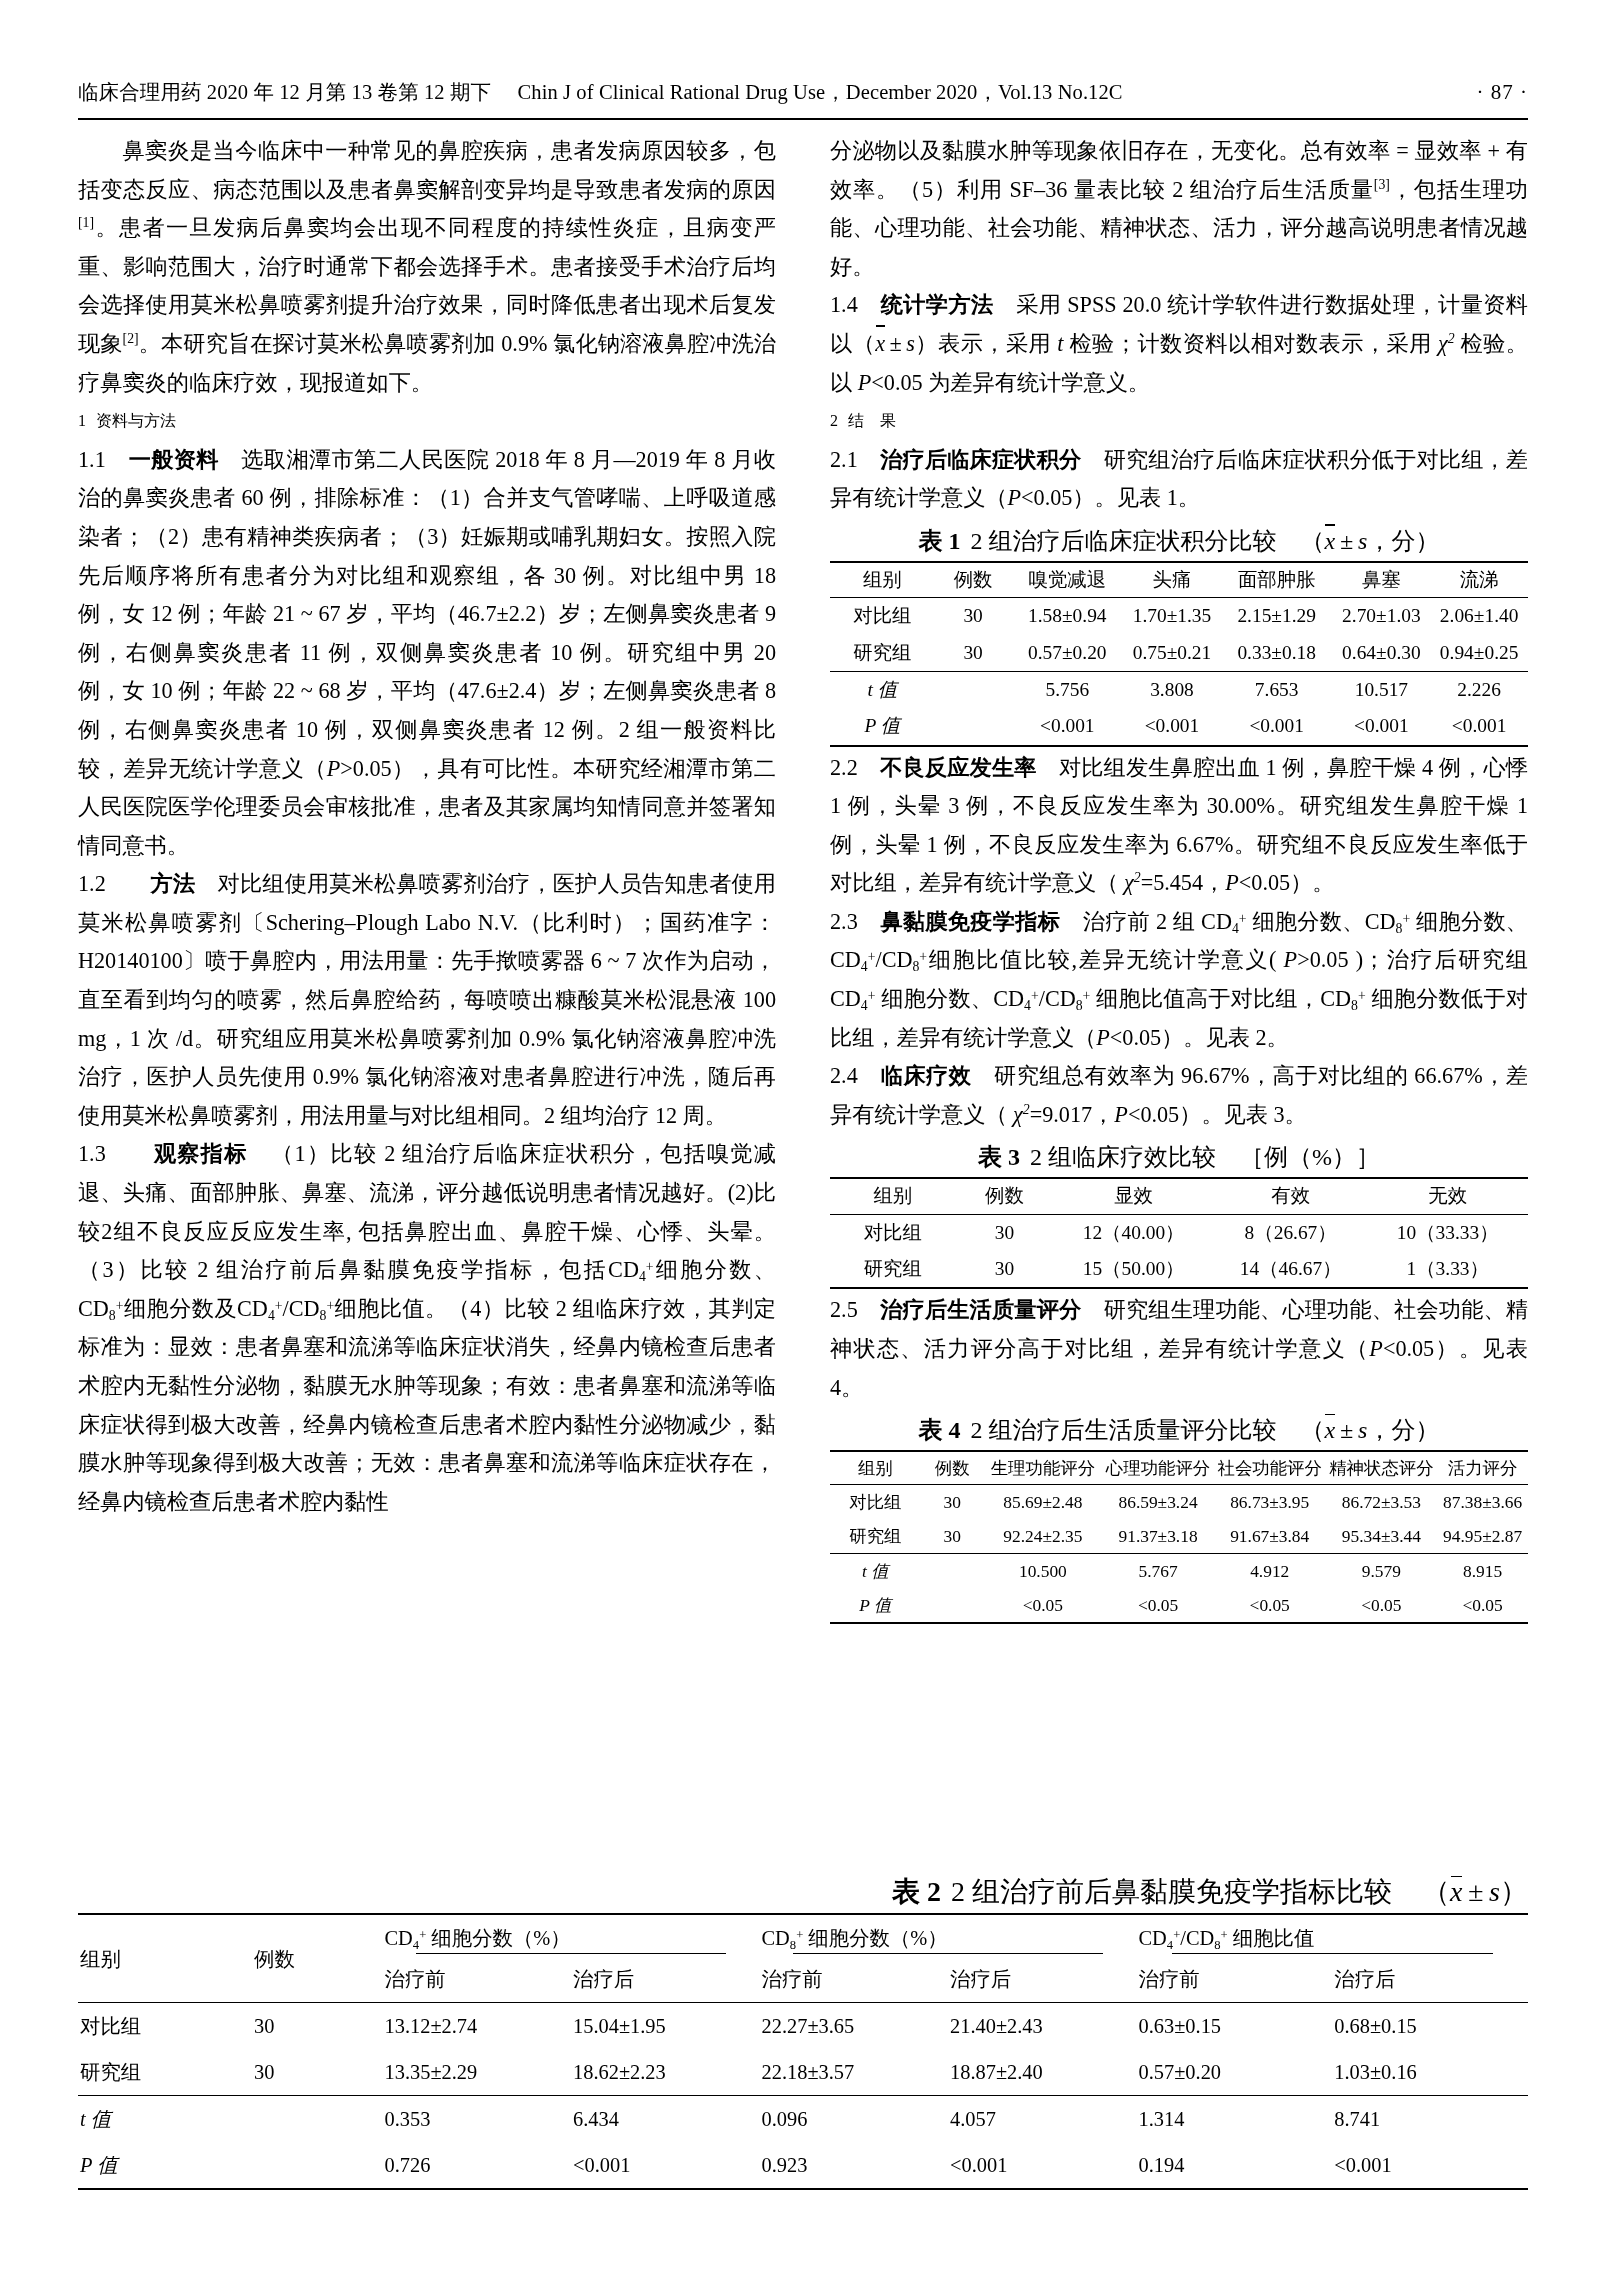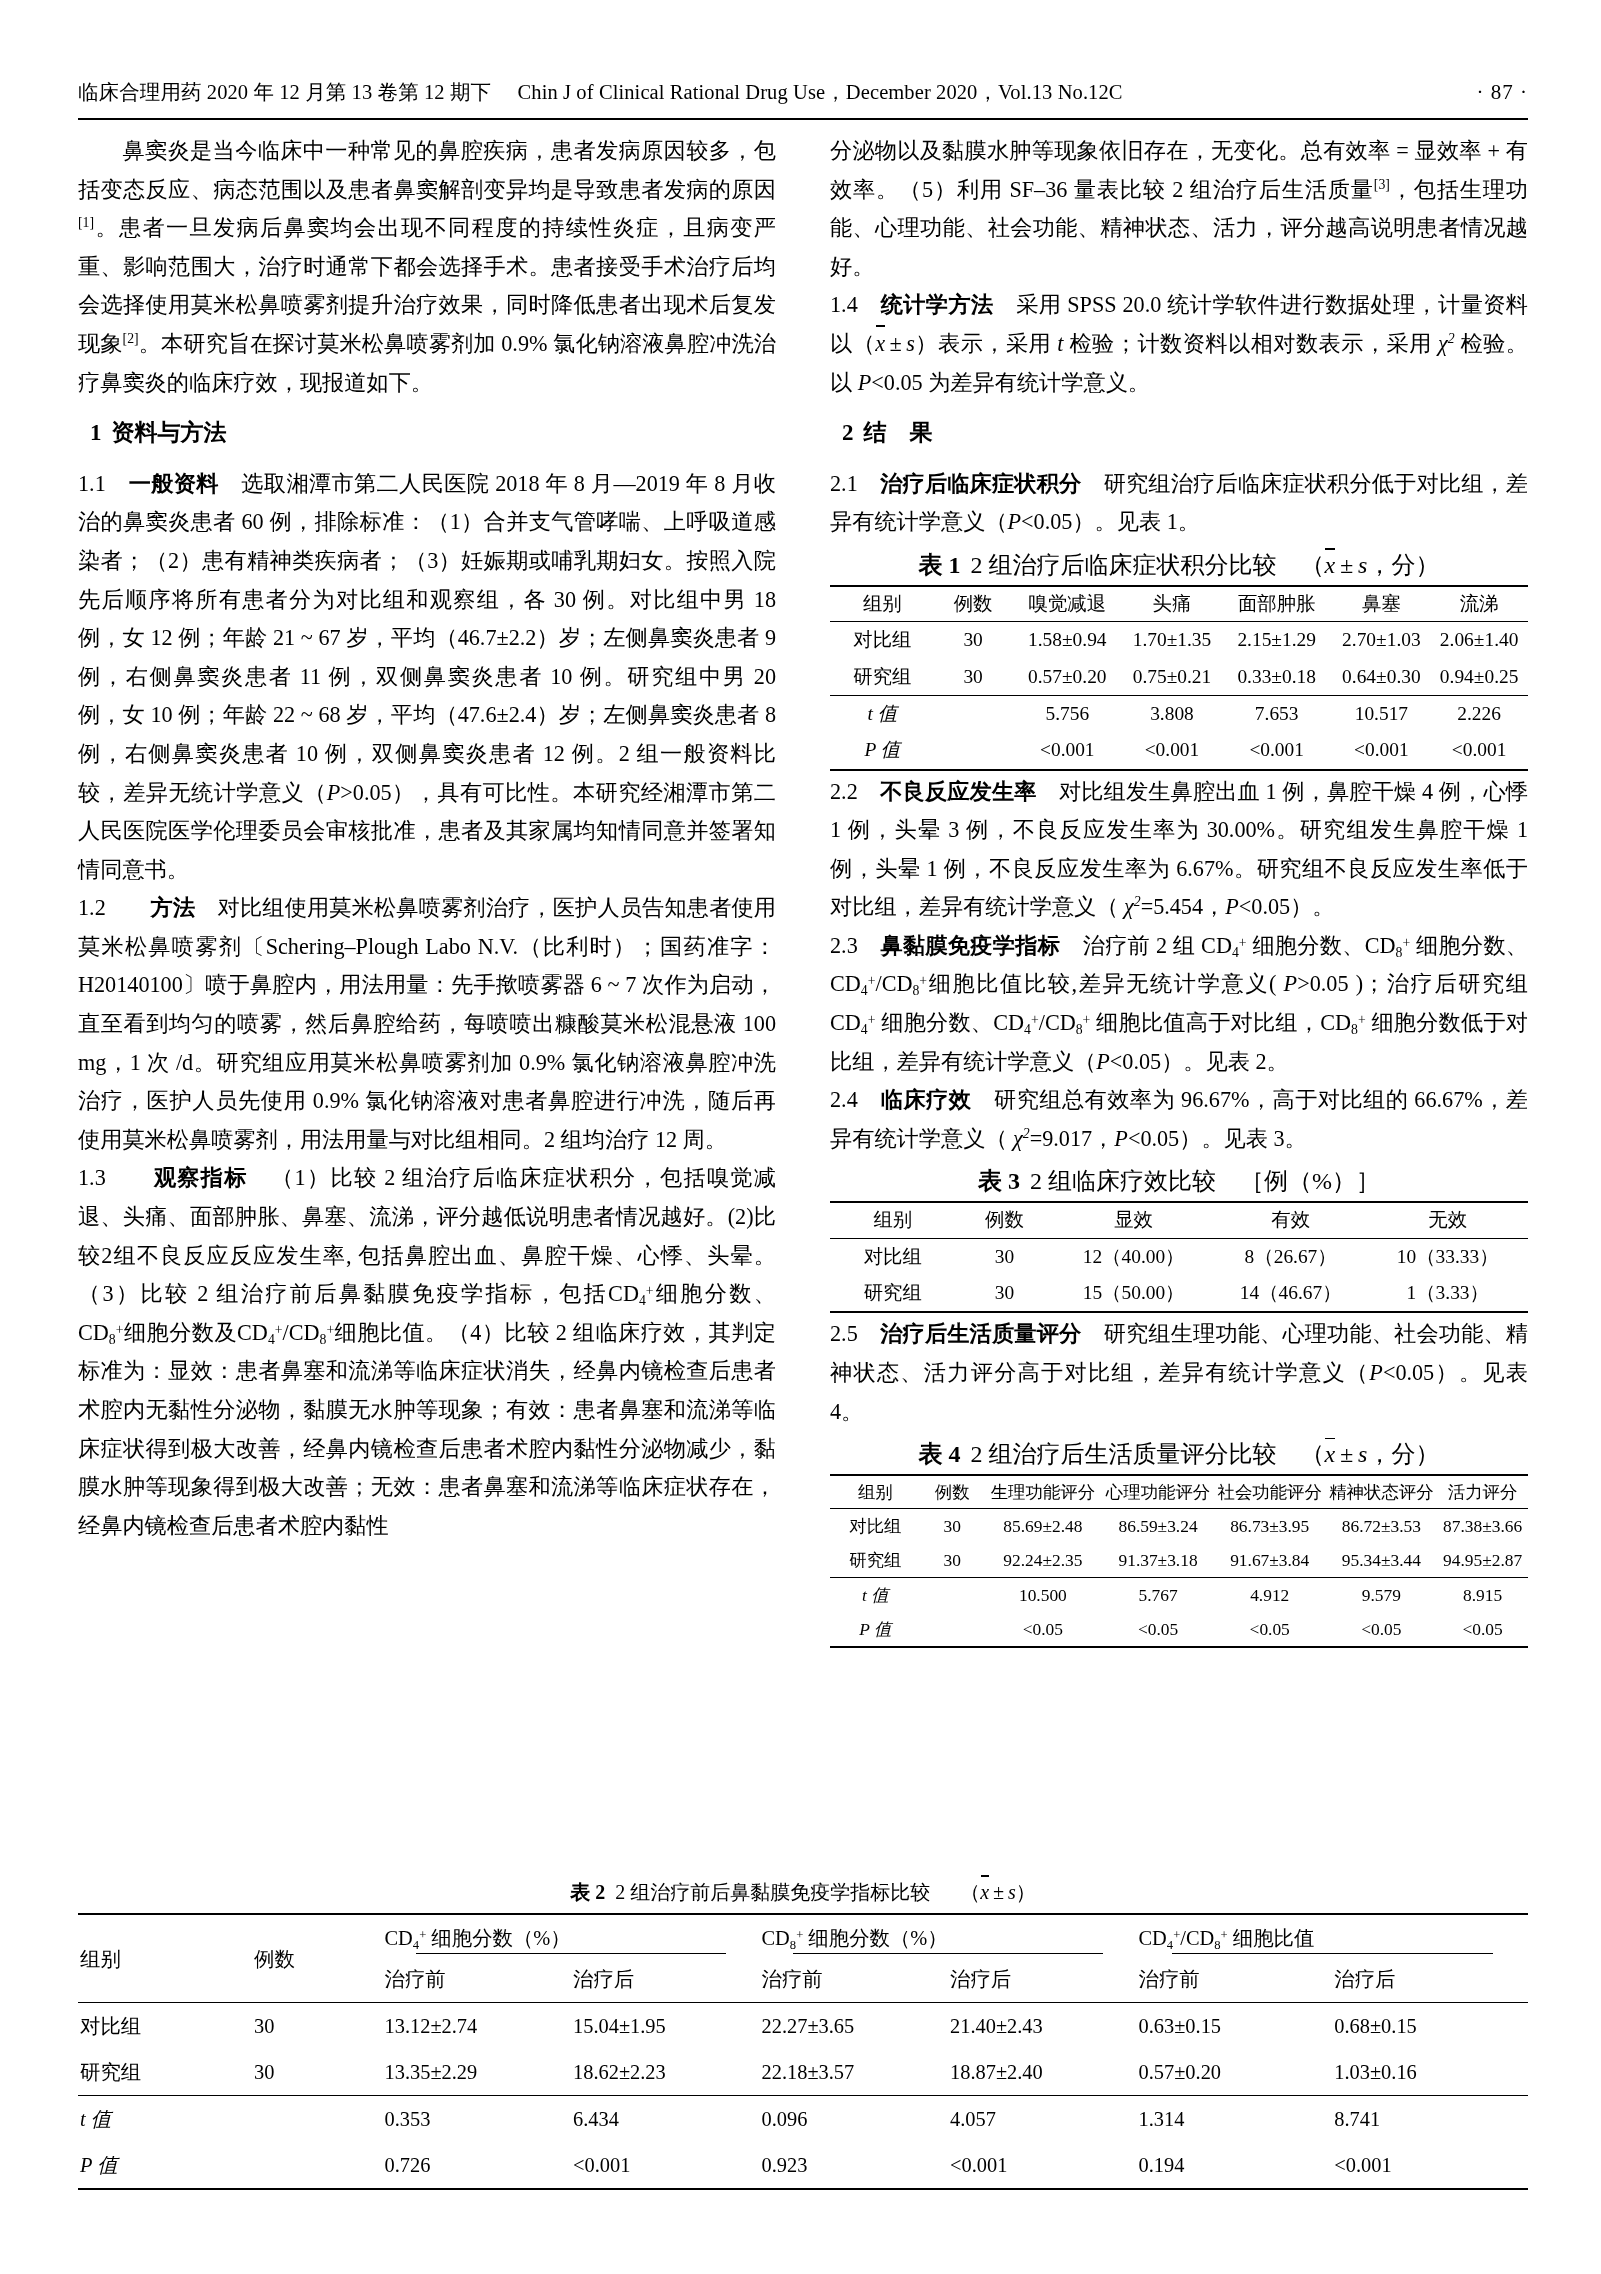--- a/index.html
+++ b/index.html
@@ -67,23 +67,23 @@
   .col-left  { left: 78px; }
   .col-right { left: 830px; }
 
   p.body {
     margin: 0;
     text-indent: 0;
   }
   p.body.indent { text-indent: 2em; }
 
   .sec-h {
-    margin: 12px;
-    font-weight: bold;
-    font-size: 23px;
+    margin: 0;
+    font-weight: normal;
+    font-size: 16px;
     line-height: 38.6px;
   }
   .sec-h .num { margin-right: 10px; }
 
   .sub-h-inline { font-weight: bold; }
   .num-ser { font-family: "Liberation Serif", serif; }
 
   sup.ref {
     font-size: 0.62em;
     vertical-align: super;
@@ -143,22 +143,22 @@
   .t-italic { font-style: italic; }
 
   
   .tbl2-zone {
     position: absolute;
     left: 78px;
     top: 1875px;
     width: 1450px;
   }
   .tbl2-cap {
-    text-align: center;
-    font-size: 20px;
+    text-align: right;
+    font-size: 28px;
     line-height: 34px;
     white-space: nowrap;
     margin-bottom: 4px;
   }
   .tbl2-cap .t-no { font-weight: bold; margin-right: 10px; }
   .tbl2-cap .t-units { margin-left: 30px; }
 
   table.data2 {
     border-collapse: collapse;
     width: 100%;

